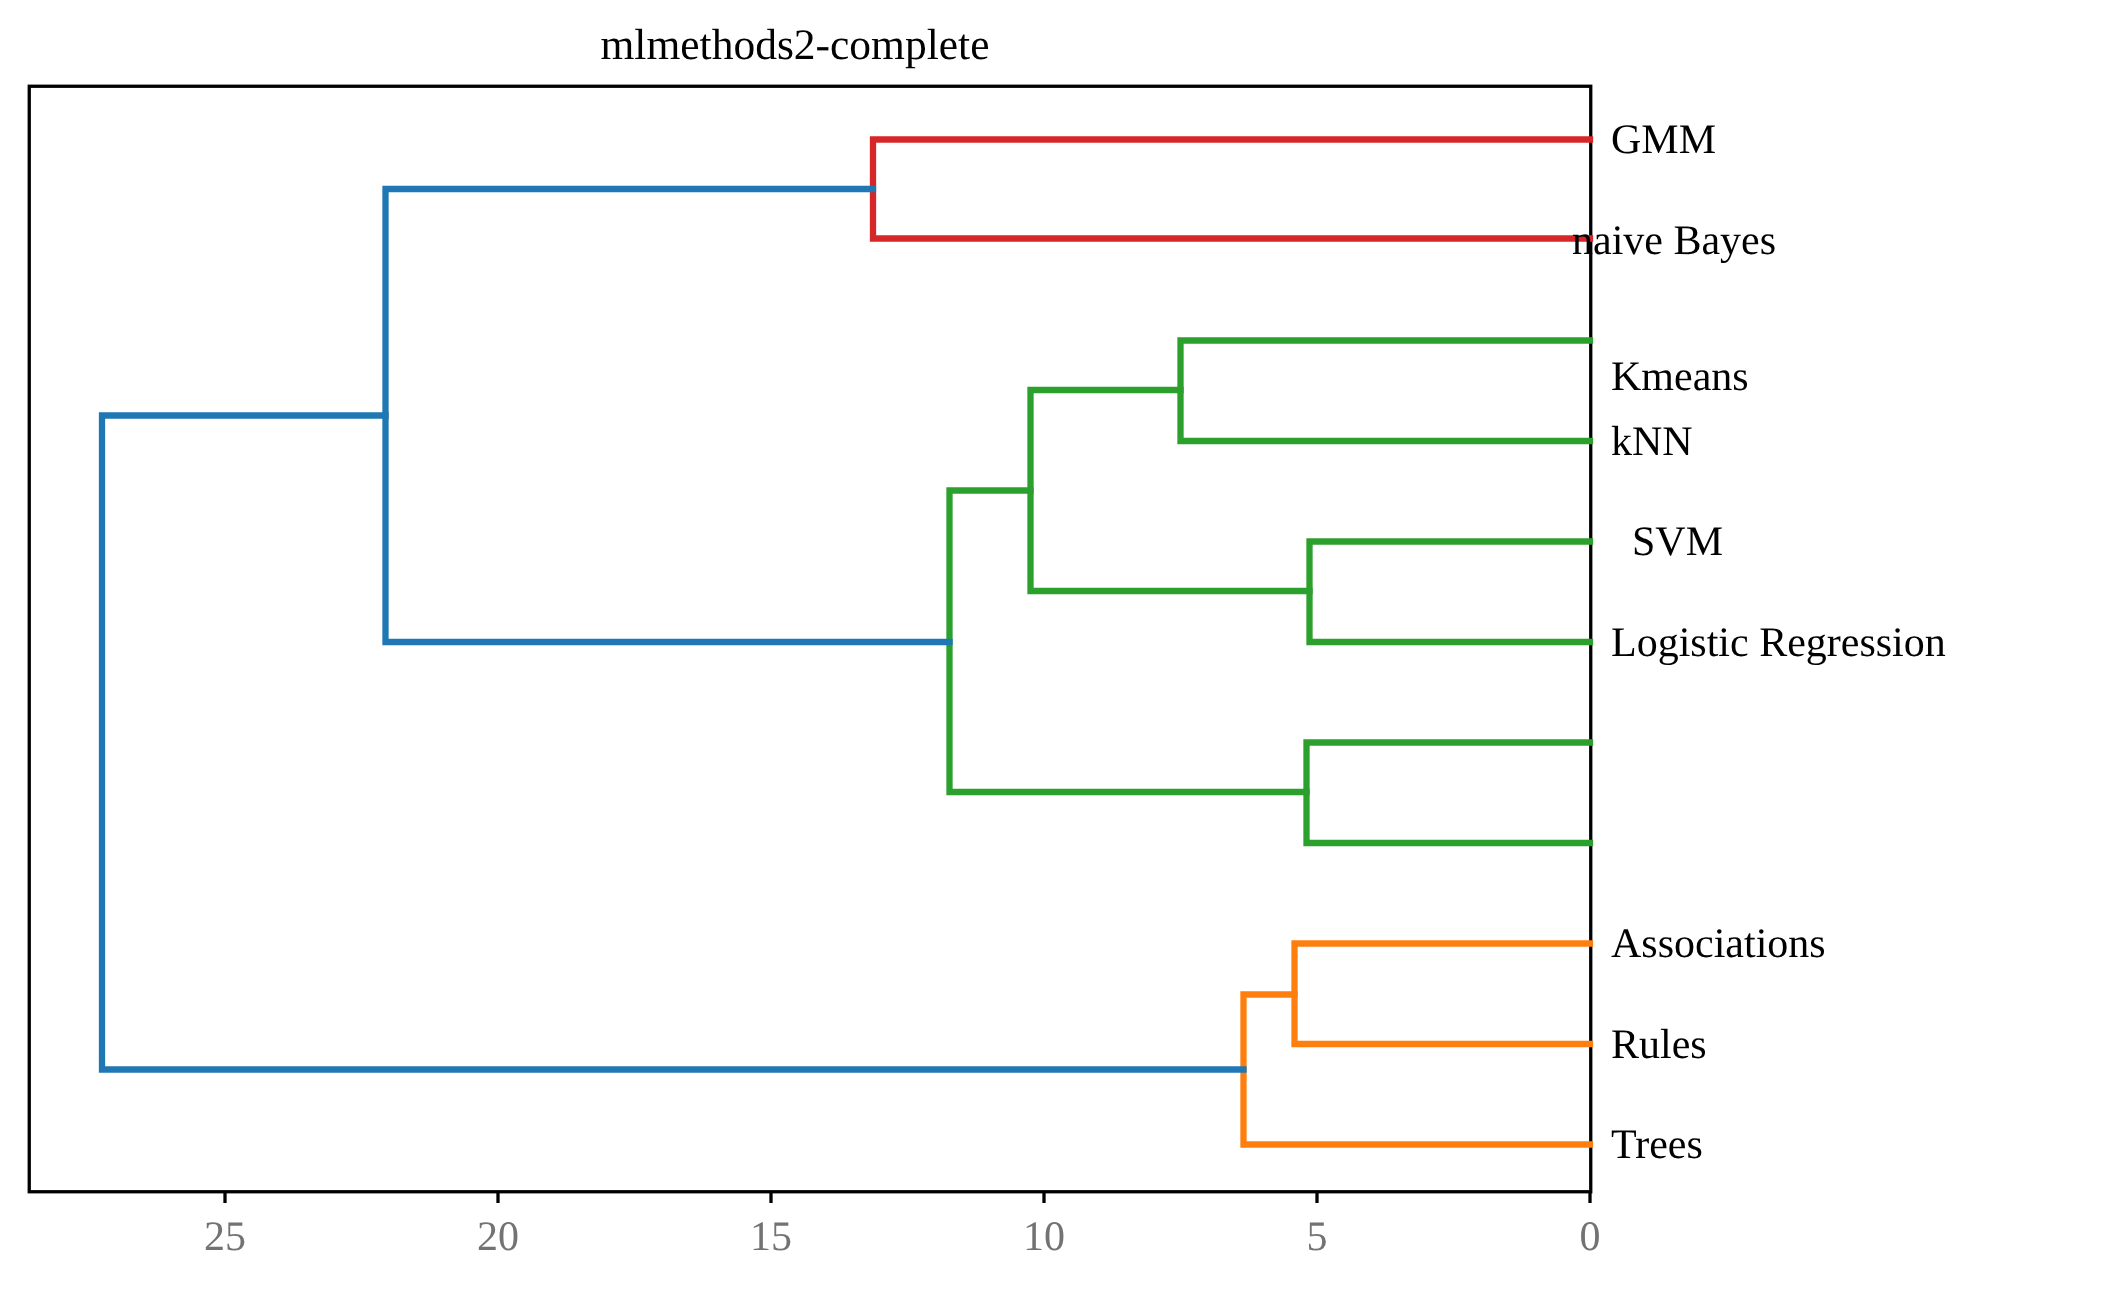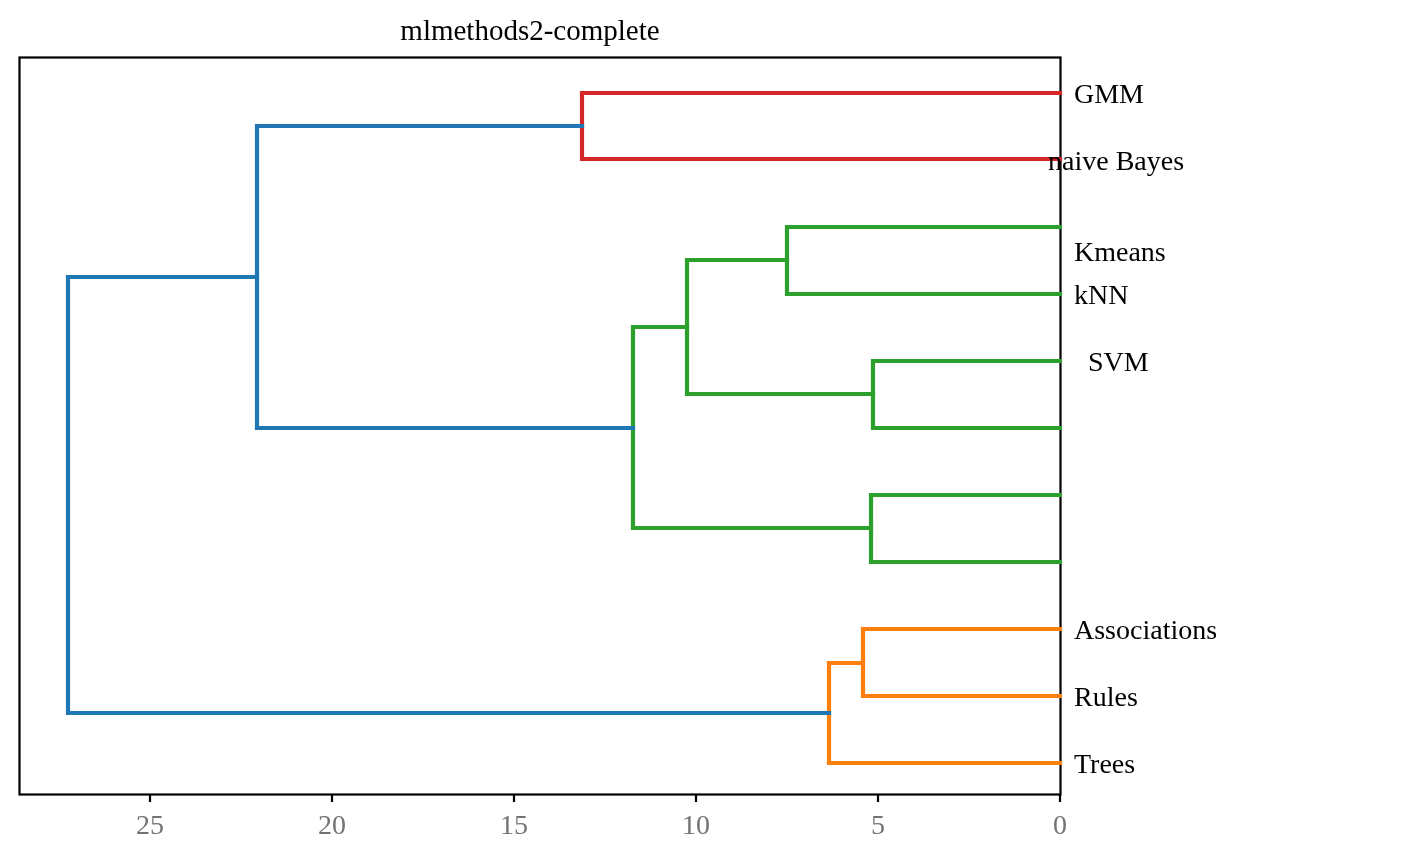--- a/index.html
+++ b/index.html
@@ -100,20 +100,21 @@
     <g fill="none" stroke="#1f77b4" stroke-width="4.2" stroke-linecap="square">
       <path d="M 257,277 L 68,277 L 68,713 L 829,713"></path>
     </g>
   </svg>
 
   <div class="leaf-label" style="left:1074px; top:80px;">GMM</div>
   <div class="leaf-label" style="left:1026px; top:147px;margin-left:22px;">naive Bayes</div>
   <div class="leaf-label" style="left:1074px; top:214px;margin-top:24px;">Kmeans</div>
   <div class="leaf-label" style="left:1074px; top:281px;">kNN</div>
   <div class="leaf-label" style="left:1074px; top:348px;margin-left:14px;">SVM</div>
+  <div class="leaf-label" style="left:1074px; top:415px;">Logistic Regression</div>
   <div class="leaf-label" style="left:1074px; top:616px;">Associations</div>
   <div class="leaf-label" style="left:1074px; top:683px;">Rules</div>
   <div class="leaf-label" style="left:1074px; top:750px;">Trees</div>
 
   <div class="tick-label" style="left:110px; top:811px; width:80px;">25</div>
   <div class="tick-label" style="left:292px; top:811px; width:80px;">20</div>
   <div class="tick-label" style="left:474px; top:811px; width:80px;">15</div>
   <div class="tick-label" style="left:656px; top:811px; width:80px;text-align:center;">10</div>
   <div class="tick-label" style="left:838px; top:811px; width:80px;">5</div>
   <div class="tick-label" style="left:1020px; top:811px; width:80px;">0</div>

